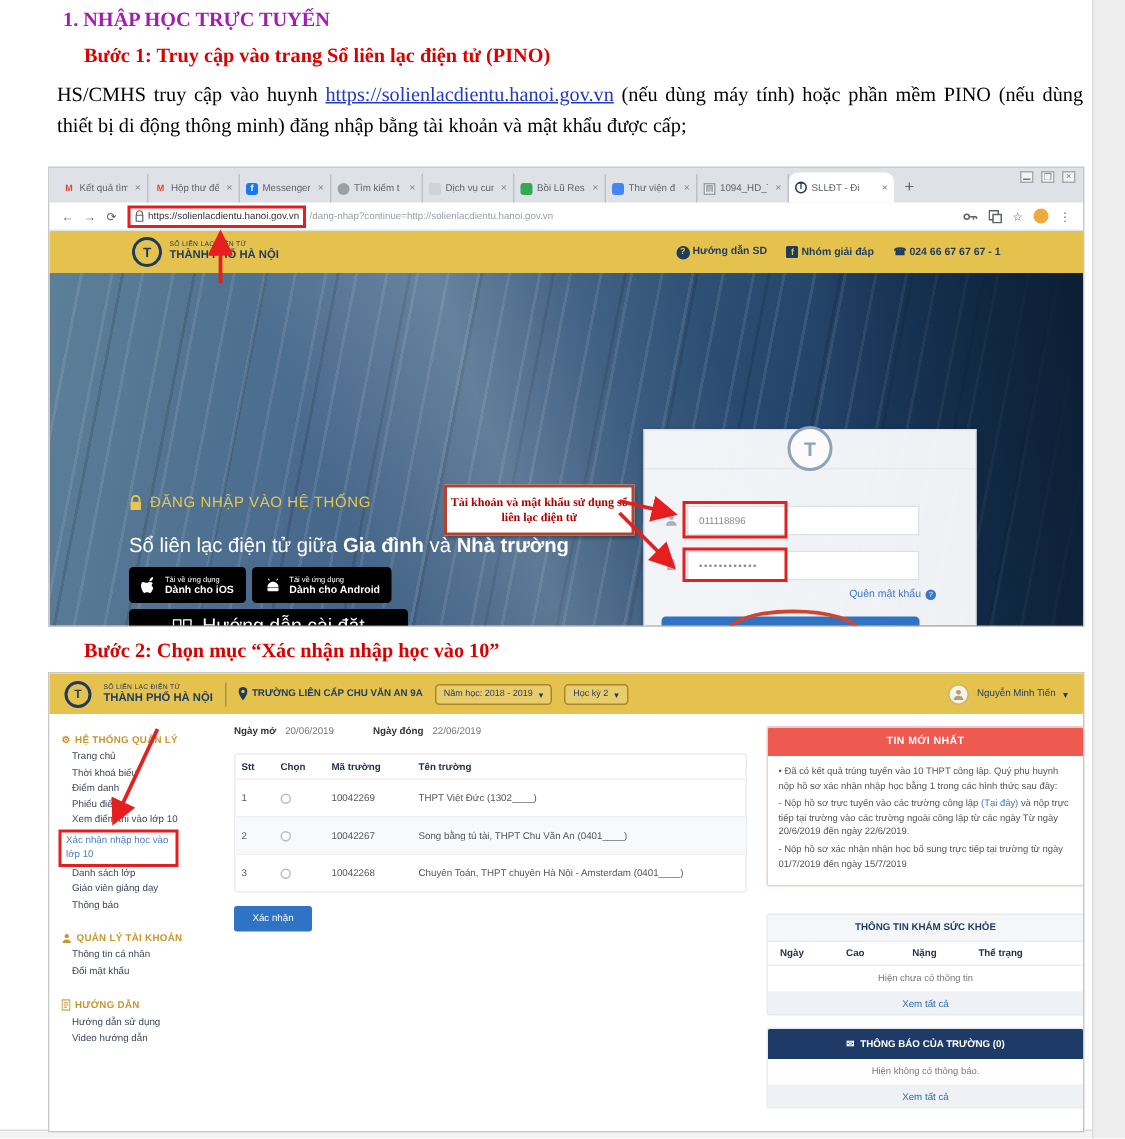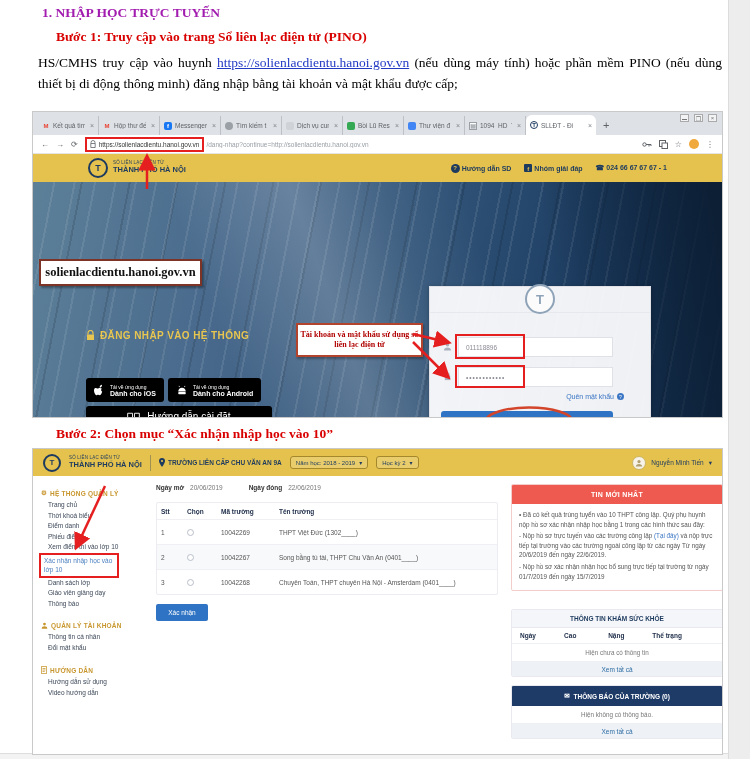--- a/index.html
+++ b/index.html
@@ -71,27 +71,27 @@
   .hero { position:relative; height:237px; overflow:hidden;
     background:linear-gradient(102deg,#5d8099 0%,#48698c 28%,#315478 55%,#1d3d62 78%,#122c4c 100%); }
   .hero .stripes { position:absolute; inset:0;
     background:repeating-linear-gradient(101deg, rgba(255,255,255,.09) 0 2px, rgba(255,255,255,0) 2px 20px),
                repeating-linear-gradient(101deg, rgba(0,0,0,.12) 0 2px, rgba(0,0,0,0) 2px 47px); }
   .hero .sweep { position:absolute; inset:0;
     background:linear-gradient(70deg, rgba(255,255,255,0) 28%, rgba(255,255,255,.20) 44%, rgba(255,255,255,.06) 56%, rgba(255,255,255,0) 66%); }
   .hero .darkband { position:absolute; right:0; top:0; width:26%; height:100%;
     background:linear-gradient(260deg, #0c1f35 5%, rgba(12,31,53,0) 85%); }
 
-  .login-heading { position:absolute; left:53px; top:148px; display:flex; align-items:center; gap:5px; color:#e8c64f; font-size:10px; font-weight:bold; letter-spacing:.4px;text-align:right; }
+  .login-heading { position:absolute; left:53px; top:148px; display:flex; align-items:center; gap:5px; color:#e8c64f; font-size:10px; font-weight:normal; letter-spacing:.4px;text-align:right; }
   .tagline { position:absolute; left:53px; top:174px; color:#fff; font-size:13.5px; }
   .appbtns { position:absolute; left:53px; top:196px; display:flex; gap:4px; }
   .appbtn { background:#000; color:#fff; border-radius:3px; height:24px; padding:0 8px; display:flex; align-items:center; gap:5px; }
   .appbtn .l1 { font-size:5px; }
   .appbtn .l2 { font-size:7px; font-weight:bold; }
-  .guidebtn { position:absolute; left:53px; top:224px; width:186px; height:21px; background:#000; color:#fff; border-radius:3px; display:flex; align-items:center; justify-content:center; gap:7px; font-size:10px; }
+  .guidebtn { position:absolute; left:53px; top:224px; width:186px; height:21px; background:#000; color:#fff; border-radius:3px; display:flex; align-items:center; justify-content:center; gap:7px; font-size:13px; }
 
   .card { position:absolute; left:396px; top:104px; width:222px; height:188px; background:rgba(252,252,254,.95); border:1px solid #e1e1e8; box-shadow:0 1px 4px rgba(0,0,0,.25); }
   .card-topline { position:absolute; left:0; right:0; top:25px; border-top:1px solid #e7e7ee; }
   .card-logo { position:absolute; left:50%; top:-3px; transform:translateX(-50%); width:30px; height:30px; border:2px solid #8fa3b8; border-radius:50%; background:rgba(255,255,255,.7); color:#8fa3b8; display:flex; align-items:center; justify-content:center; font-size:13px; font-weight:bold; }
   .finput { position:absolute; left:28px; width:155px; height:20px; background:#fff; border:1px solid #dfe0e8; font-size:6.5px; color:#8a8a95; display:flex; align-items:center; padding-left:7px; }
   .fi1 { top:50px; } .fi2 { top:80px; letter-spacing:1px; }
   .ficon { position:absolute; left:13px; width:9px; height:9px; color:#aab; }
   .fic1 { top:55px; } .fic2 { top:85px; }
   .redbox { position:absolute; border:2px solid #e51f1f; }
   .rb1 { left:25px; top:47px; width:70px; height:25px; }
@@ -251,20 +251,21 @@
     <div class="sweep"></div>
     <div class="darkband"></div>
 
     <div class="login-heading">
       <svg width="9" height="11" viewBox="0 0 9 11">
           <path d="M2 4.5V3a2.5 2.5 0 0 1 5 0v1.5" fill="none" stroke="#e8c64f" stroke-width="1.2"></path>
           <rect x="1" y="4.5" width="7" height="5.5" fill="#e8c64f"></rect>
         </svg>
       <span>ĐĂNG NHẬP VÀO HỆ THỐNG</span>
     </div>
+    <div class="tagline"><span>Sổ liên lạc điện tử giữa </span><b>Gia đình</b><span> và </span><b>Nhà trường</b></div>
 
     <div class="appbtns">
       <div class="appbtn">
         <svg width="11" height="13" viewBox="0 0 16 18">
             <path fill="#fff" d="M11.6.6c-.9.1-2 .7-2.6 1.5-.5.7-1 1.7-.8 2.7 1 0 2-.5 2.7-1.3.6-.8.9-1.8.7-2.9zM8.3 5.3c-1.4 0-2 .9-3 .9s-2-.9-3.3-.9C.9 5.3 0 6.9 0 9.1 0 12 2.1 16 3.4 16c.9 0 1.4-.7 2.6-.7 1.1 0 1.6.7 2.6.7 1.4 0 3.2-3.6 3.2-5.4-1.7-.8-2-3.2-.3-4.1-.7-.9-1.8-1.2-3.2-1.2z"></path>
           </svg>
         <div>
             <div class="l1">Tải về ứng dụng</div>
             <div class="l2">Dành cho iOS</div>
           </div>
@@ -305,21 +306,20 @@
       <div class="forgot">
           <span>Quên mật khẩu</span>
           <span class="qcirc">?</span>
         </div>
       <div class="loginbtn">Đăng nhập</div>
       <svg class="ann" style="left:53px; top:118px; width:92px; height:32px;" viewBox="0 0 92 32">
           <ellipse cx="46" cy="16" rx="43" ry="13.5" fill="none" stroke="#d2452b" stroke-width="2.5"></ellipse>
         </svg>
     </div>
 
-    <div class="callout1">solienlacdientu.hanoi.gov.vn</div>
     <div class="callout2">Tài khoản và mật khẩu sử dụng sổ liên lạc điện tử</div>
 
     <svg class="ann" style="left:378px; top:144px; width:44px; height:64px;" viewBox="0 0 44 64">
       <defs>
           <marker id="ah" markerWidth="7" markerHeight="7" refX="5" refY="3.5" orient="auto">
             <path d="M0 0L7 3.5L0 7z" fill="#e51f1f"></path>
           </marker>
         </defs>
       <line x1="2" y1="8" x2="36" y2="16" stroke="#e51f1f" stroke-width="2.5" marker-end="url(#ah)"></line>
       <line x1="2" y1="16" x2="36" y2="50" stroke="#e51f1f" stroke-width="2.5" marker-end="url(#ah)"></line>

